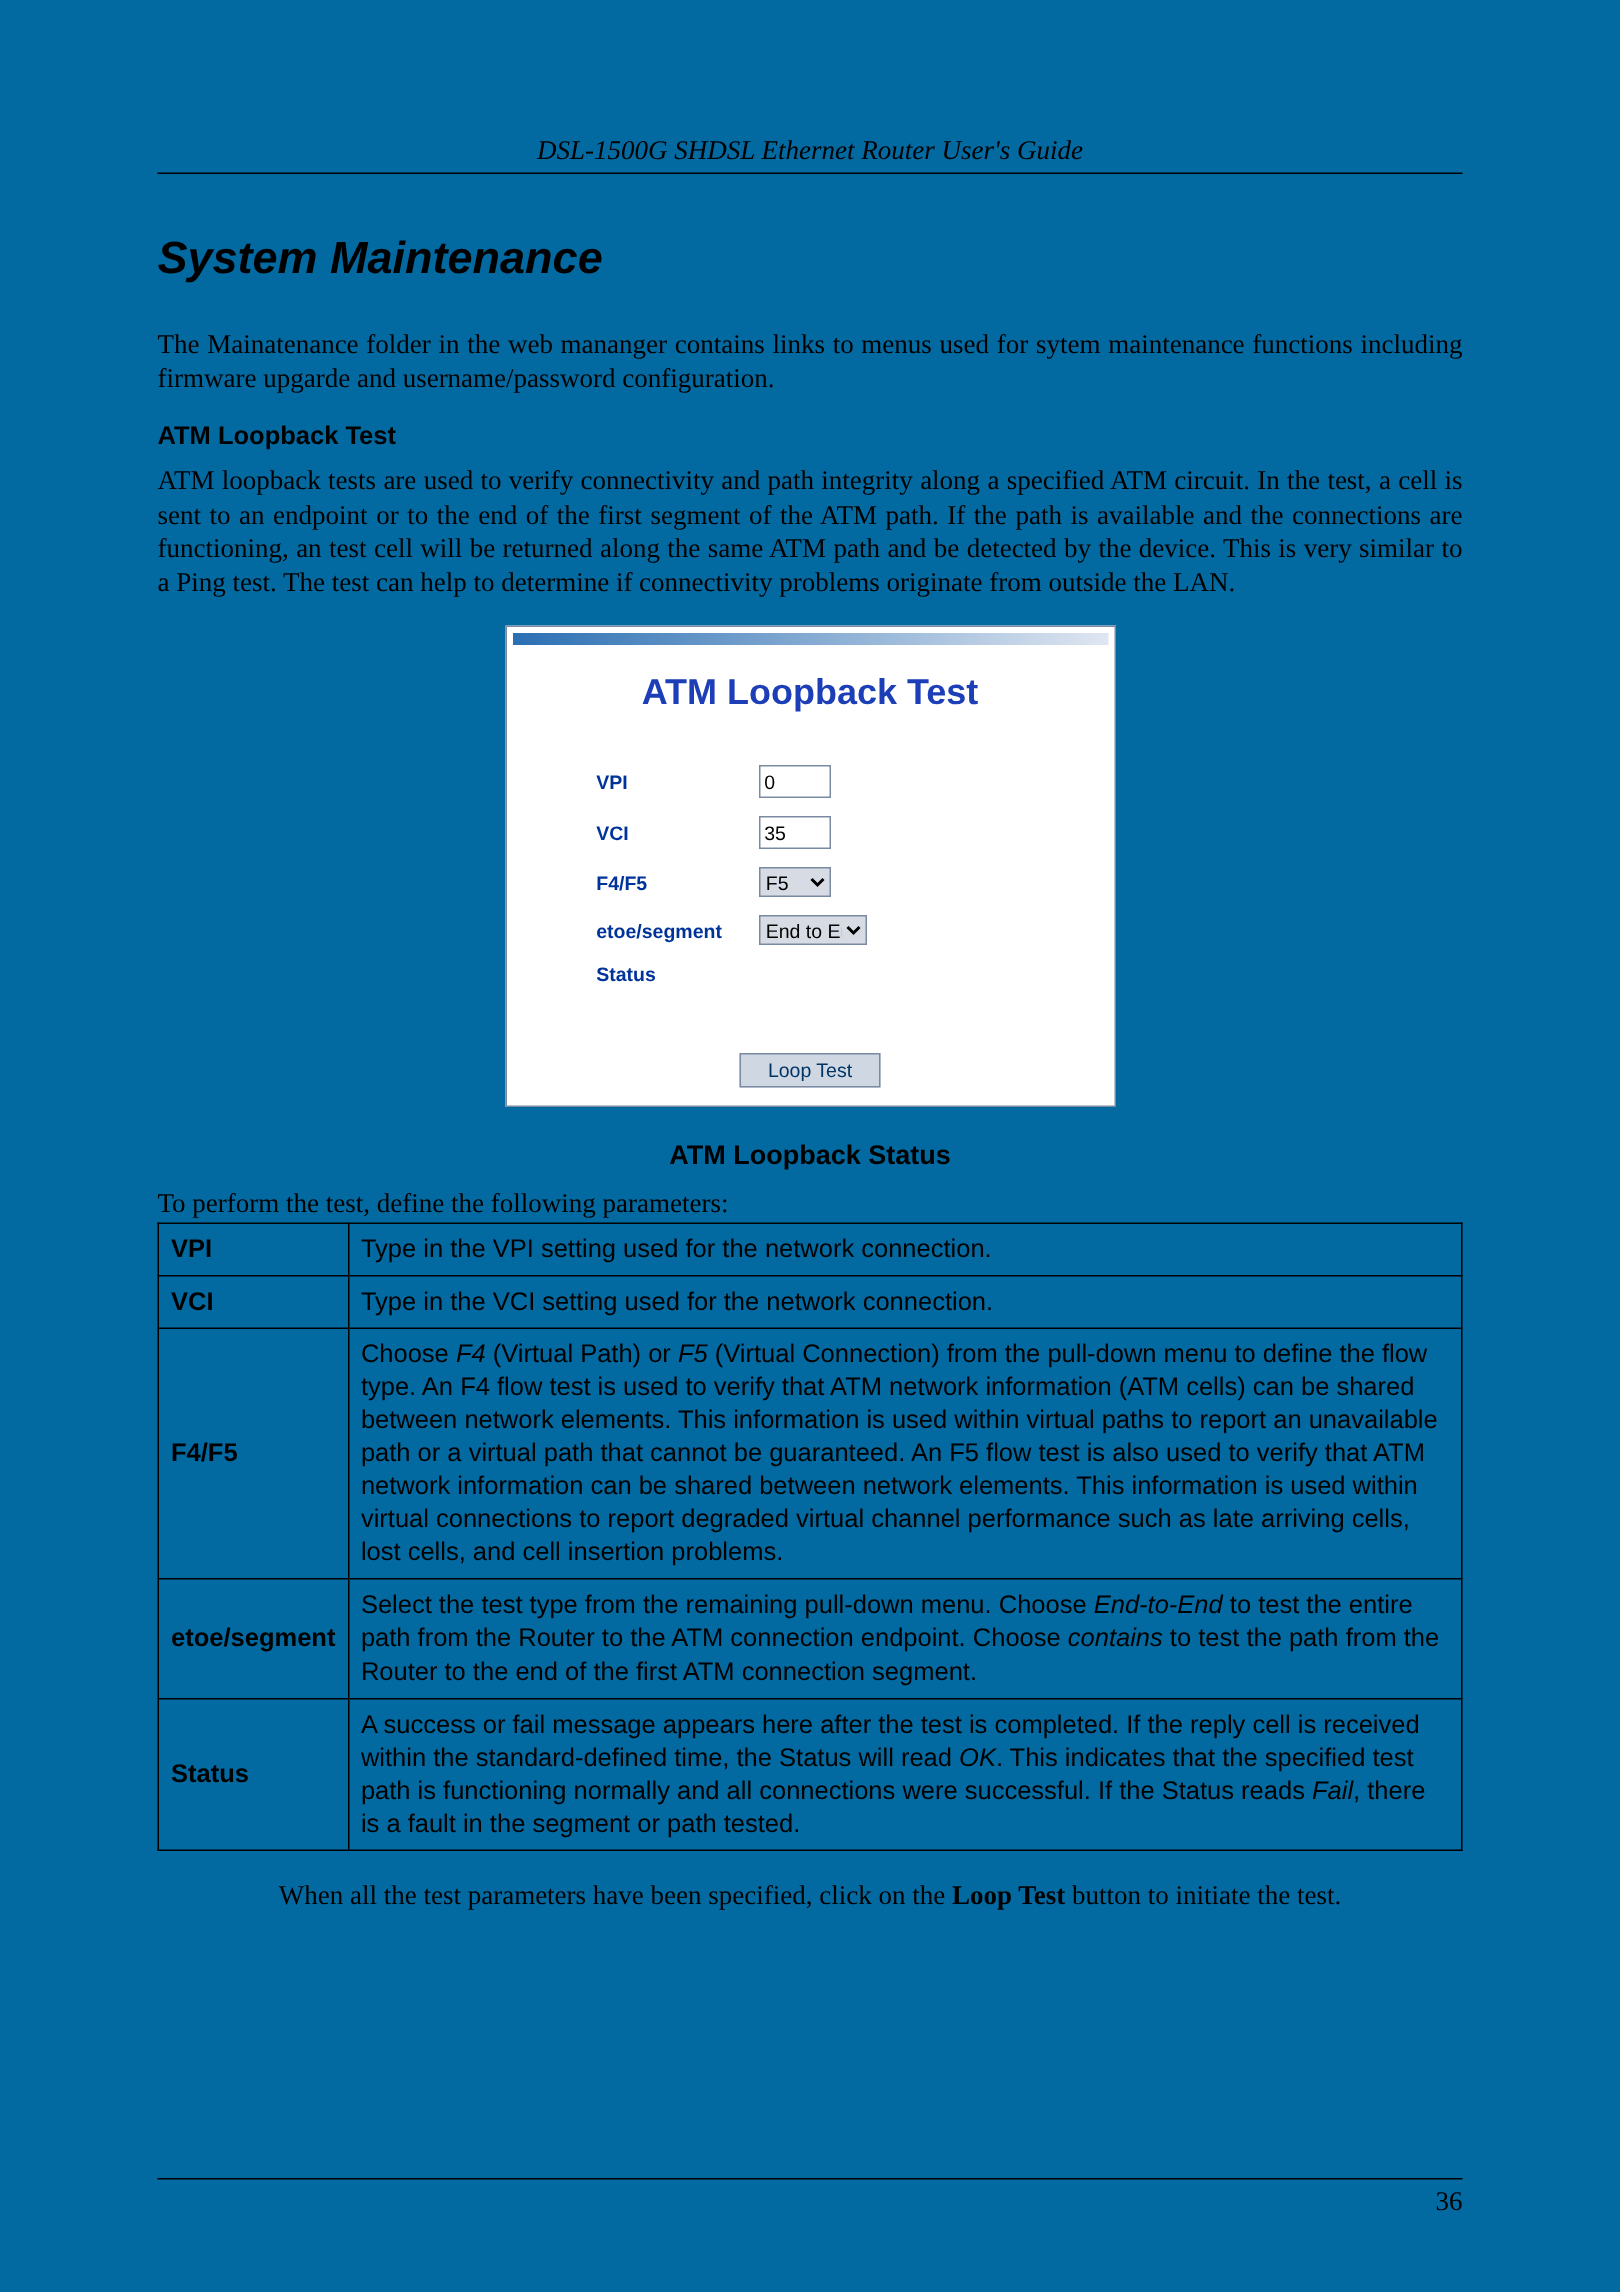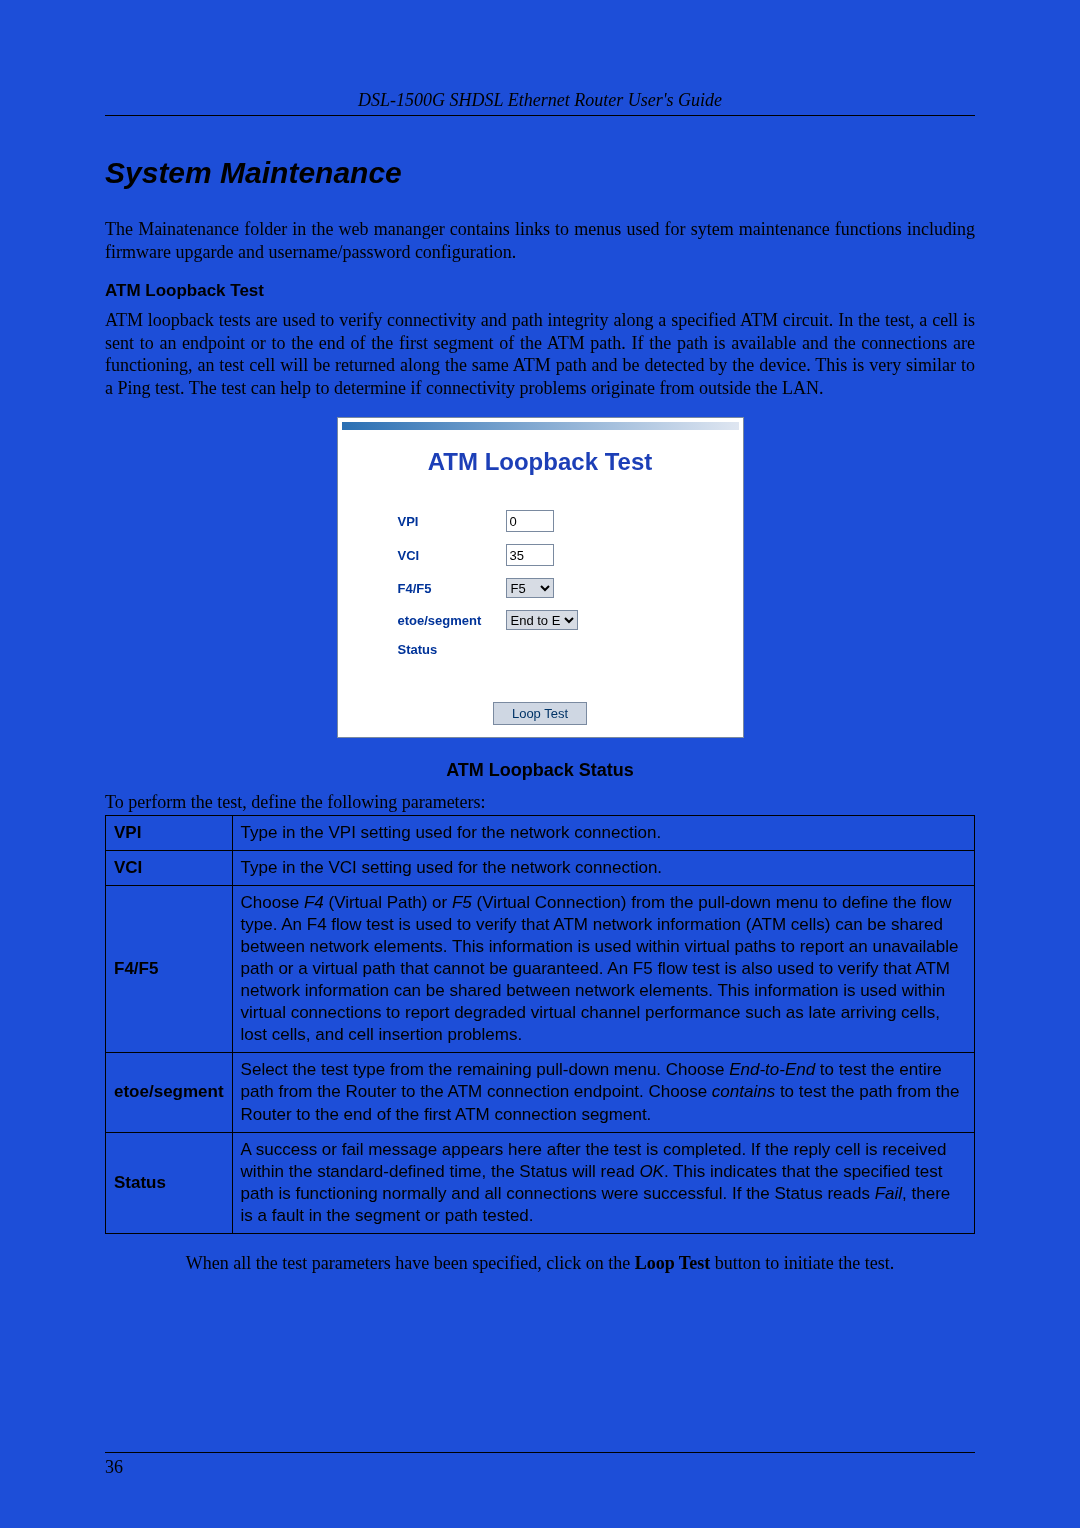--- a/index.html
+++ b/index.html
@@ -5,21 +5,21 @@
   body {
     margin: 0;
     background: #ffffff;
     font-family: "Times New Roman", Times, serif;
     color: #000;
   }
   .page {
     width: 1080px;
     min-height: 1528px;
     margin: 0 auto;
-    background: #1d4ed8;
+    background: #0369a1;
     padding: 90px 105px 40px 105px;
     box-sizing: border-box;
     position: relative;
   }
   .top-header {
     text-align: center;
     font-style: italic;
     font-size: 18px;
     border-bottom: 1px solid #000;
     padding-bottom: 4px;
@@ -140,21 +140,21 @@
   table.param-table td.key {
     font-weight: bold;
     white-space: nowrap;
     width: 1%;
   }
   .footer {
     position: absolute;
     bottom: 50px;
     left: 105px;
     right: 105px;
-    text-align: left;
+    text-align: right;
     font-size: 18px;
   }
   .footer-line {
     border-top: 1px solid #000;
     margin-bottom: 4px;
   }
   .italic { font-style: italic; }
   .bold { font-weight: bold; }
 </style>
 </head>

